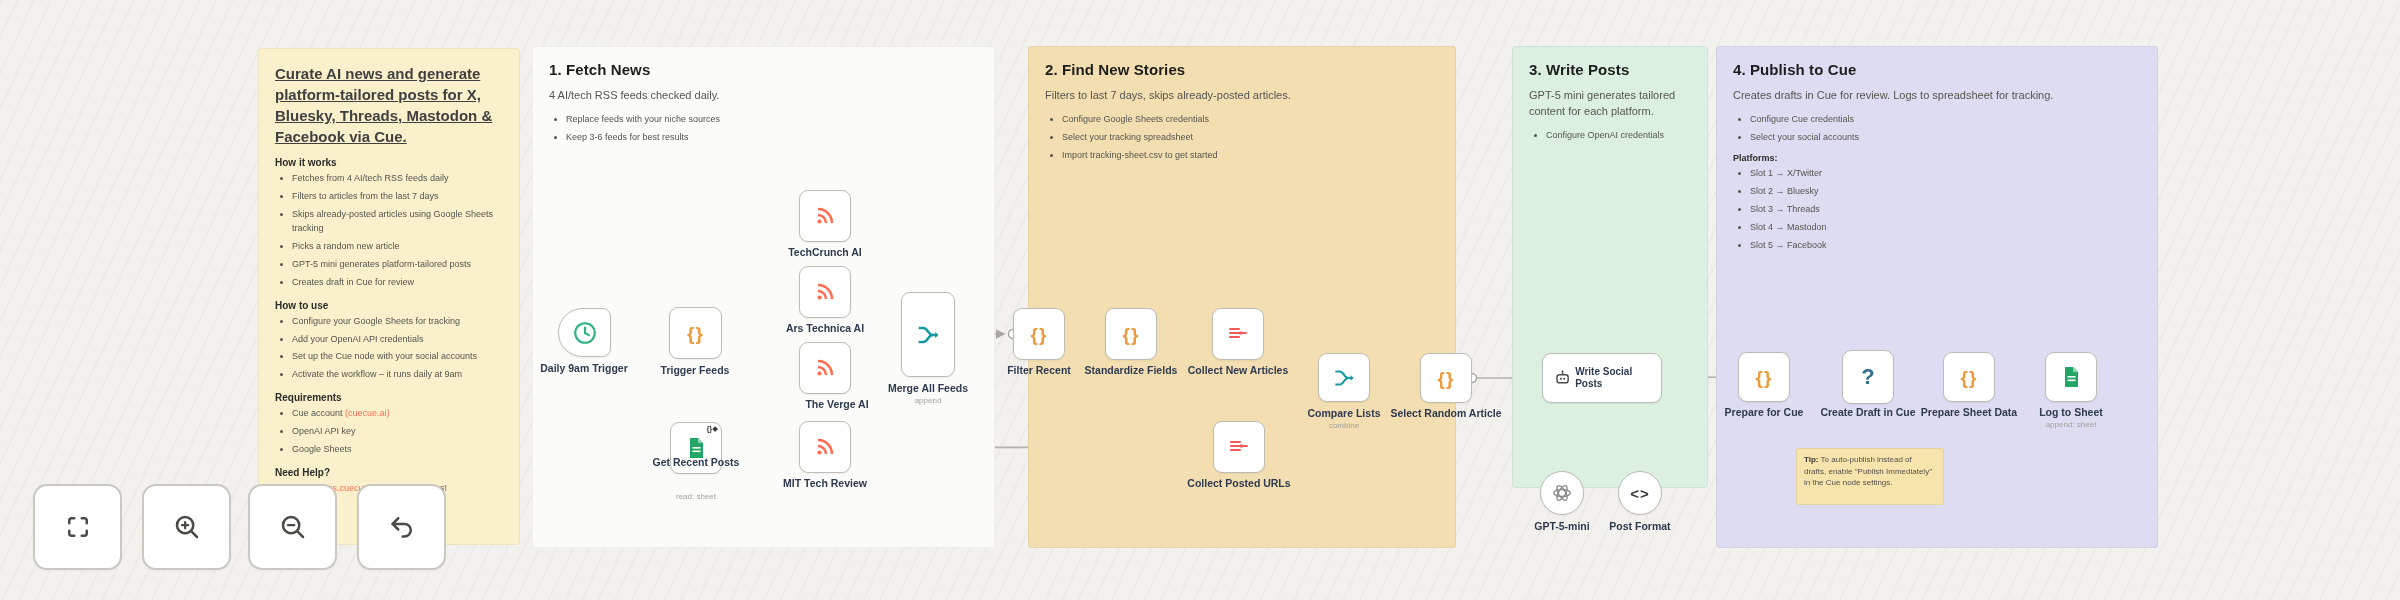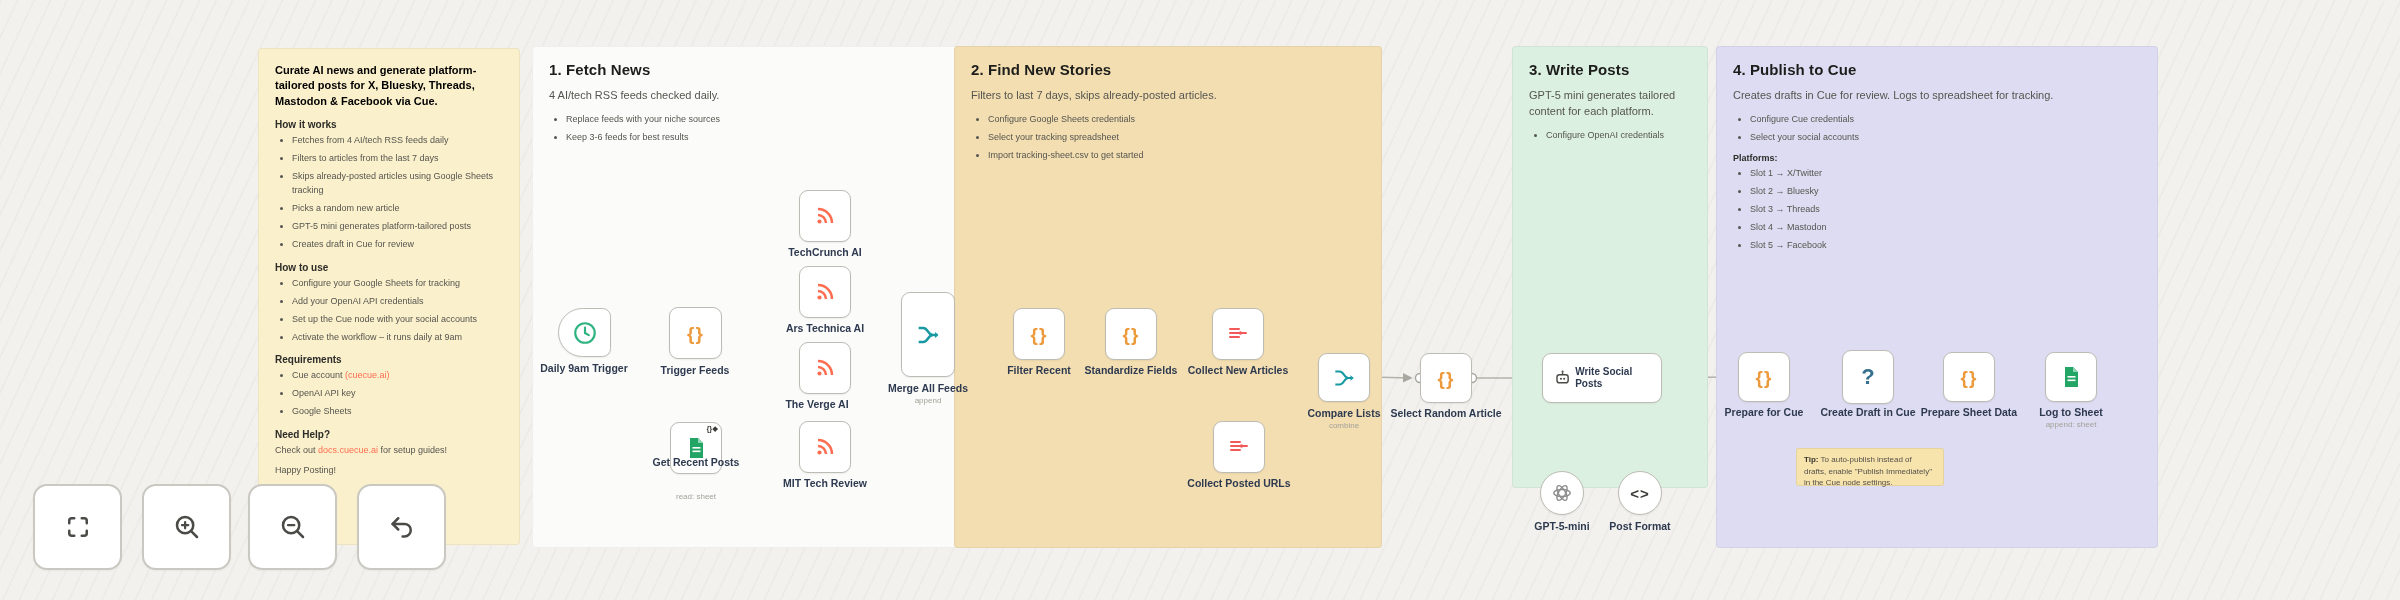--- a/index.html
+++ b/index.html
@@ -12,21 +12,21 @@
   
   .note{position:absolute;border-radius:4px;border:1px solid rgba(0,0,0,0.05);
     box-sizing:border-box;padding:14px 16px;color:#55554f;}
   .note h2{margin:0 0 10px;font-size:15px;color:#1d1d1b;letter-spacing:.1px;}
   .note .desc{font-size:11px;margin:0 0 9px;line-height:1.45;}
   .note ul{margin:0 0 8px;padding-left:13px;font-size:9px;line-height:1.55;}
   .note li{margin:4px;}
   .note h3{margin:10px 0 4px;font-size:10px;color:#2c2c28;}
   .note .small{font-size:9px;line-height:1.5;margin:0 0 6px;}
   .link{color:#ff6d50;}
-  .note-title{font-size:11px;font-weight:bold;color:#000000;line-height:1.4;margin:0 0 6px;}
+  .note-title{font-size:15px;font-weight:bold;color:#404040;line-height:1.4;margin:0 0 6px;text-decoration:underline;}
 
   
   .node{position:absolute;background:#fff;border:1.5px solid #bdbcb4;border-radius:9px;
     box-shadow:0 1px 2px rgba(0,0,0,.06);display:flex;align-items:center;justify-content:center;box-sizing:border-box;}
   .node.trigger{border-radius:26px 9px 9px 26px;}
   .node.circle{border-radius:50%;}
   .braces{color:#ec9a3c;font-weight:bold;font-size:19px;letter-spacing:1px;line-height:1;}
   .qmark{color:#35708e;font-weight:bold;font-size:22px;line-height:1;}
   .angles{color:#3b3b38;font-weight:bold;font-size:15px;letter-spacing:1px;line-height:1;}
   .badge{position:absolute;top:1px;right:3px;font-size:7.5px;font-weight:bold;color:#3b3b38;}
@@ -195,21 +195,21 @@
 
   <div class="note" style="left:532px;top:46px;width:463px;height:502px;background:#fbfbf9">
     <h2>1. Fetch News</h2>
     <p class="desc">4 AI/tech RSS feeds checked daily.</p>
     <ul>
       <li>Replace feeds with your niche sources</li>
       <li>Keep 3-6 feeds for best results</li>
     </ul>
   </div>
 
-  <div class="note" style="left:954px;top:46px;width:428px;height:502px;background:#f3deb1">
+  <div class="note" style="left:1028px;top:46px;width:428px;height:502px;background:#f3deb1">
     <h2>2. Find New Stories</h2>
     <p class="desc">Filters to last 7 days, skips already-posted articles.</p>
     <ul>
       <li>Configure Google Sheets credentials</li>
       <li>Select your tracking spreadsheet</li>
       <li>Import tracking-sheet.csv to get started</li>
     </ul>
   </div>
 
   <div class="note" style="left:1512px;top:46px;width:196px;height:442px;background:#dcf0e2">
@@ -230,21 +230,21 @@
     <h3 style="margin-top:8px;font-size:9px">Platforms:</h3>
     <ul>
       <li>Slot 1 → X/Twitter</li>
       <li>Slot 2 → Bluesky</li>
       <li>Slot 3 → Threads</li>
       <li>Slot 4 → Mastodon</li>
       <li>Slot 5 → Facebook</li>
     </ul>
   </div>
 
-  <div class="tipnote" style="left:1796px;top:448px;width:148px;height:38px">
+  <div class="tipnote" style="left:1796px;top:448px;width:148px;height:57px">
     <b>Tip:</b><span> To auto-publish instead of drafts, enable "Publish Immediately" in the Cue node settings.</span>
   </div>
 
   <div class="node trigger" style="left:558px;top:308px;width:53px;height:49px">
     <svg width="26" height="26" viewBox="0 0 24 24">
       <circle cx="12" cy="12" r="9" fill="none" stroke="#2fb380" stroke-width="2"></circle>
       <path d="M12 7 v5 l3.5 2" fill="none" stroke="#2fb380" stroke-width="2" stroke-linecap="round"></path>
     </svg>
   </div>
   <div class="nlabel" style="left:509px;top:362px">Daily 9am Trigger</div>
@@ -272,21 +272,21 @@
   </div>
   <div class="nlabel" style="left:750px;top:322px">Ars Technica AI</div>
 
   <div class="node" style="left:799px;top:342px;width:52px;height:52px">
     <svg width="24" height="24" viewBox="0 0 24 24">
       <path d="M5 11 a8 8 0 0 1 8 8" fill="none" stroke="#ff6d50" stroke-width="2.5"></path>
       <path d="M5 5 a14 14 0 0 1 14 14" fill="none" stroke="#ff6d50" stroke-width="2.5"></path>
       <circle cx="6.5" cy="17.5" r="2.1" fill="#ff6d50"></circle>
     </svg>
   </div>
-  <div class="nlabel" style="left:742px;top:398px">The Verge AI</div>
+  <div class="nlabel" style="left:762px;top:398px">The Verge AI</div>
 
   <div class="node" style="left:799px;top:421px;width:52px;height:52px">
     <svg width="24" height="24" viewBox="0 0 24 24">
       <path d="M5 11 a8 8 0 0 1 8 8" fill="none" stroke="#ff6d50" stroke-width="2.5"></path>
       <path d="M5 5 a14 14 0 0 1 14 14" fill="none" stroke="#ff6d50" stroke-width="2.5"></path>
       <circle cx="6.5" cy="17.5" r="2.1" fill="#ff6d50"></circle>
     </svg>
   </div>
   <div class="nlabel" style="left:750px;top:477px">MIT Tech Review</div>
 

